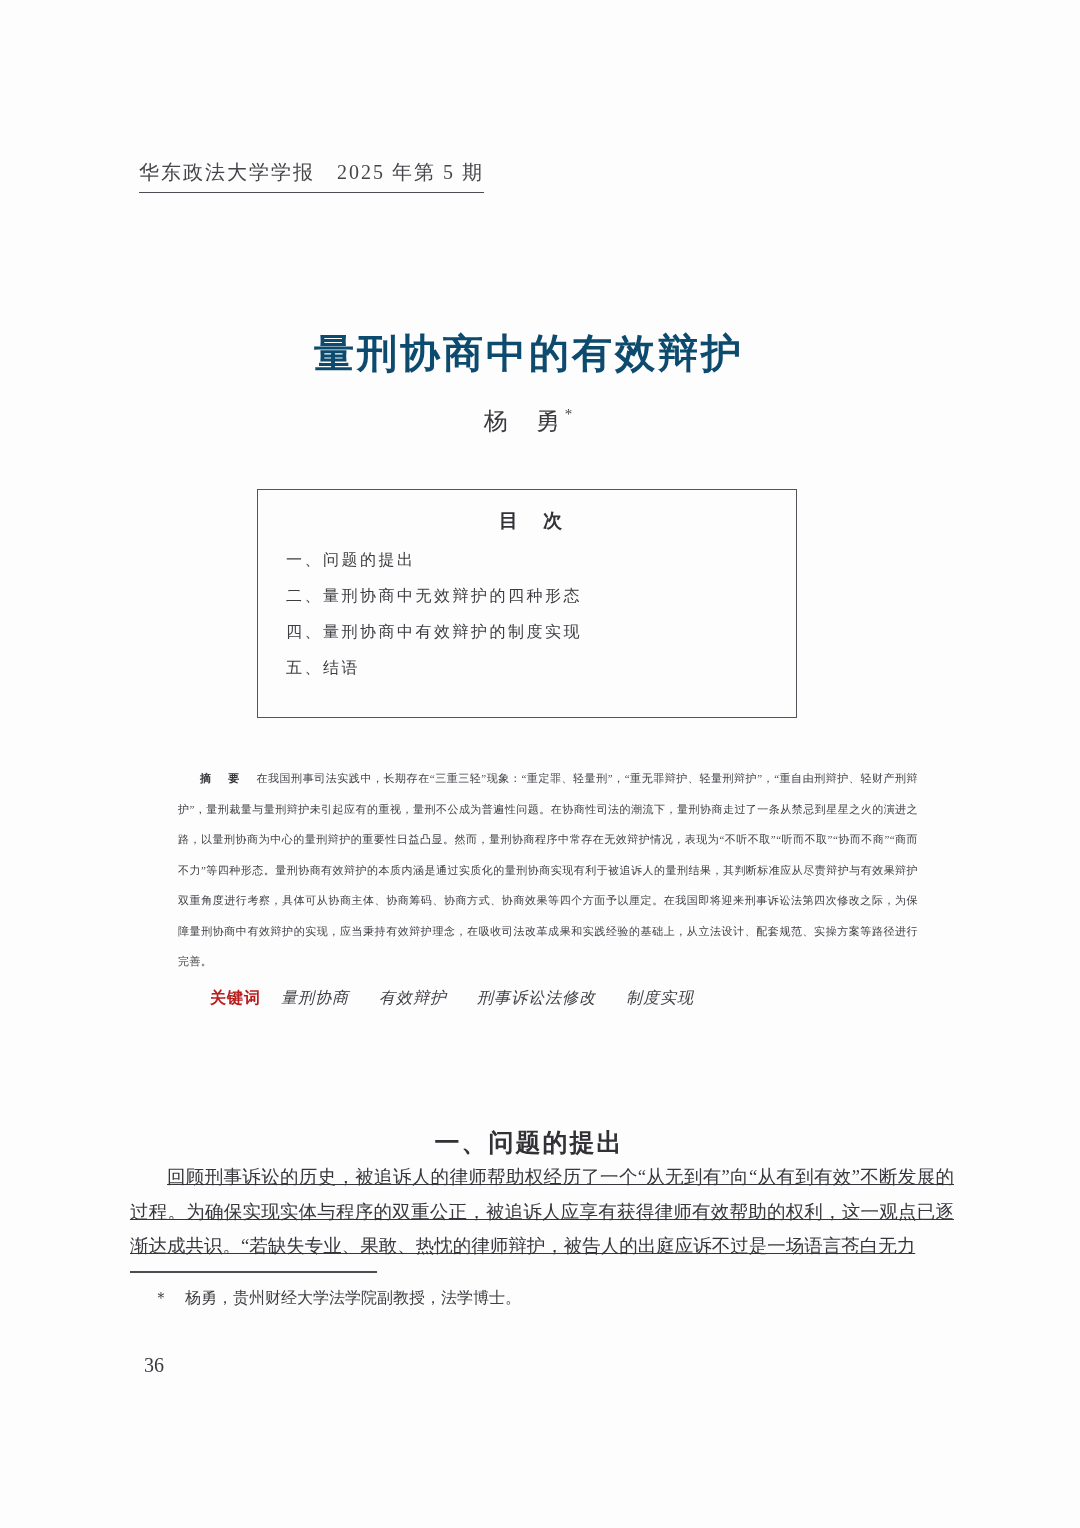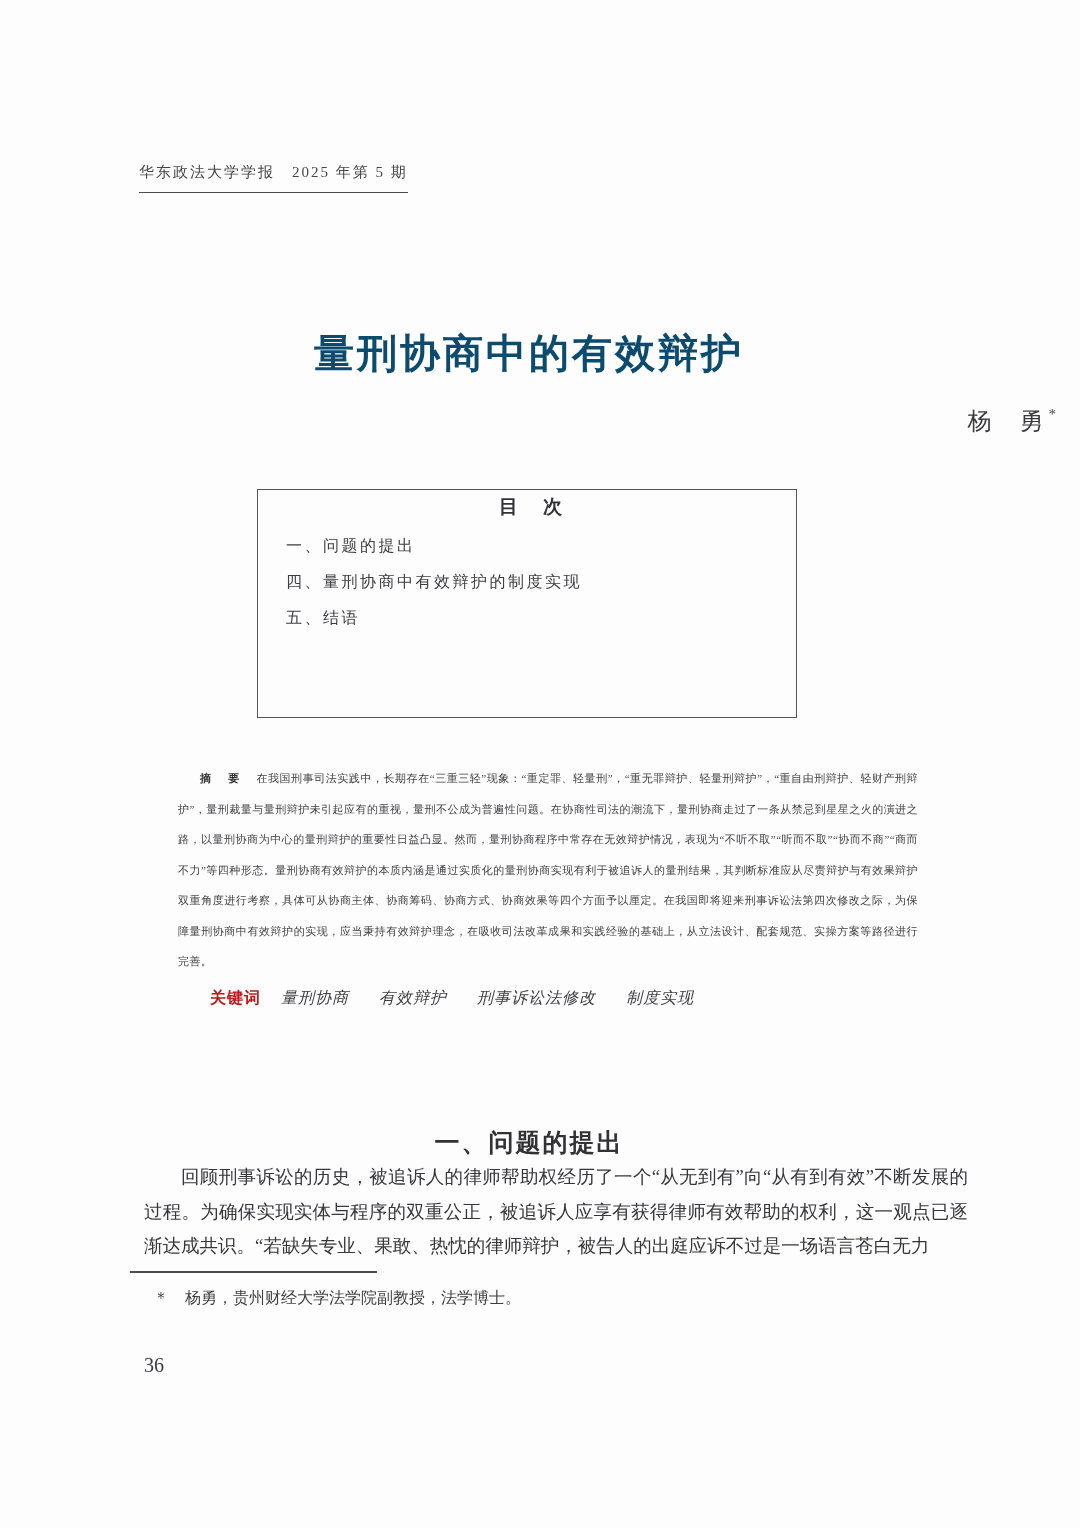--- a/index.html
+++ b/index.html
@@ -15,21 +15,21 @@
     overflow: hidden;
     font-family: "Liberation Serif", "DejaVu Serif", serif;
     color: #3a3a3f;
   }
 
   
   .journal-header {
     position: absolute;
     left: 139px;
     top: 161px;
-    font-size: 15px;
+    font-size: 20px;
     line-height: 23px;
     letter-spacing: 2px;
     color: #45454b;
     padding-bottom: 8px;
     border-bottom: 1.6px solid #4c4c52;
     white-space: nowrap;
   }
 
   
   .article-title {
@@ -44,21 +44,21 @@
     letter-spacing: 3px;
     color: #0c4a6e;
   }
 
   
   .author-line {
     position: absolute;
     left: 0;
     top: 398px;
     width: 1058px;
-    text-align: right;
+    text-align: center;
     font-size: 24px;
     line-height: 32px;
     letter-spacing: 2px;
     color: #3a3a3f;
   }
   .author-note-marker {
     font-size: 15px;
     vertical-align: 10px;
     margin-left: 3px;
     color: #45454b;
@@ -66,21 +66,21 @@
 
   
   .toc-box {
     position: absolute;
     left: 257px;
     top: 489px;
     width: 540px;
     height: 229px;
     box-sizing: border-box;
     border: 1.6px solid #54545a;
-    padding: 4px 18px 0 28px;
+    padding: 18px 18px 0 28px;
     background: transparent;
   }
   .toc-heading {
     text-align: center;
     font-size: 19px;
     line-height: 25px;
     font-weight: 700;
     letter-spacing: 3px;
     color: #323237;
     margin-bottom: 9px;
@@ -147,29 +147,30 @@
     text-align: center;
     font-size: 25px;
     line-height: 32px;
     letter-spacing: 2px;
     color: #313136;
   }
 
   
   .body-paragraph {
     position: absolute;
-    left: 144px;
+    left: 130px;
     top: 1160px;
     width: 824px;
     margin: 0;
     font-size: 18.5px;
     line-height: 34.5px;
     text-align: justify;
     text-indent: 2em;
     color: #36363c;
+    text-decoration: underline;
   }
 
   
   .footnote-rule {
     position: absolute;
     left: 130px;
     top: 1271px;
     width: 247px;
     height: 2px;
     background: #4c4c52;
@@ -207,20 +208,21 @@
 
   <h1 class="article-title">量刑协商中的有效辩护</h1>
 
   <div class="author-line">
     <span>杨　勇</span><span class="author-note-marker">*</span>
   </div>
 
   <div class="toc-box">
     <div class="toc-heading">目　次</div>
     <div class="toc-item">一、问题的提出</div>
+    <div class="toc-item">二、量刑协商中无效辩护的四种形态</div>
     <div class="toc-item">四、量刑协商中有效辩护的制度实现</div>
     <div class="toc-item">五、结语</div>
   </div>
 
   <div class="abstract-block">
     <p class="abstract-text">
       <span class="abstract-label">摘　要</span><span>在我国刑事司法实践中，长期存在“三重三轻”现象：“重定罪、轻量刑”，“重无罪辩护、轻量刑辩护”，“重自由刑辩护、轻财产刑辩护”，量刑裁量与量刑辩护未引起应有的重视，量刑不公成为普遍性问题。在协商性司法的潮流下，量刑协商走过了一条从禁忌到星星之火的演进之路，以量刑协商为中心的量刑辩护的重要性日益凸显。然而，量刑协商程序中常存在无效辩护情况，表现为“不听不取”“听而不取”“协而不商”“商而不力”等四种形态。量刑协商有效辩护的本质内涵是通过实质化的量刑协商实现有利于被追诉人的量刑结果，其判断标准应从尽责辩护与有效果辩护双重角度进行考察，具体可从协商主体、协商筹码、协商方式、协商效果等四个方面予以厘定。在我国即将迎来刑事诉讼法第四次修改之际，为保障量刑协商中有效辩护的实现，应当秉持有效辩护理念，在吸收司法改革成果和实践经验的基础上，从立法设计、配套规范、实操方案等路径进行完善。</span>
     </p>
     <div class="keywords-line">
       <span class="keywords-label">关键词</span><span class="keyword-item">量刑协商</span><span class="keyword-item">有效辩护</span><span class="keyword-item">刑事诉讼法修改</span><span class="keyword-item">制度实现</span>

